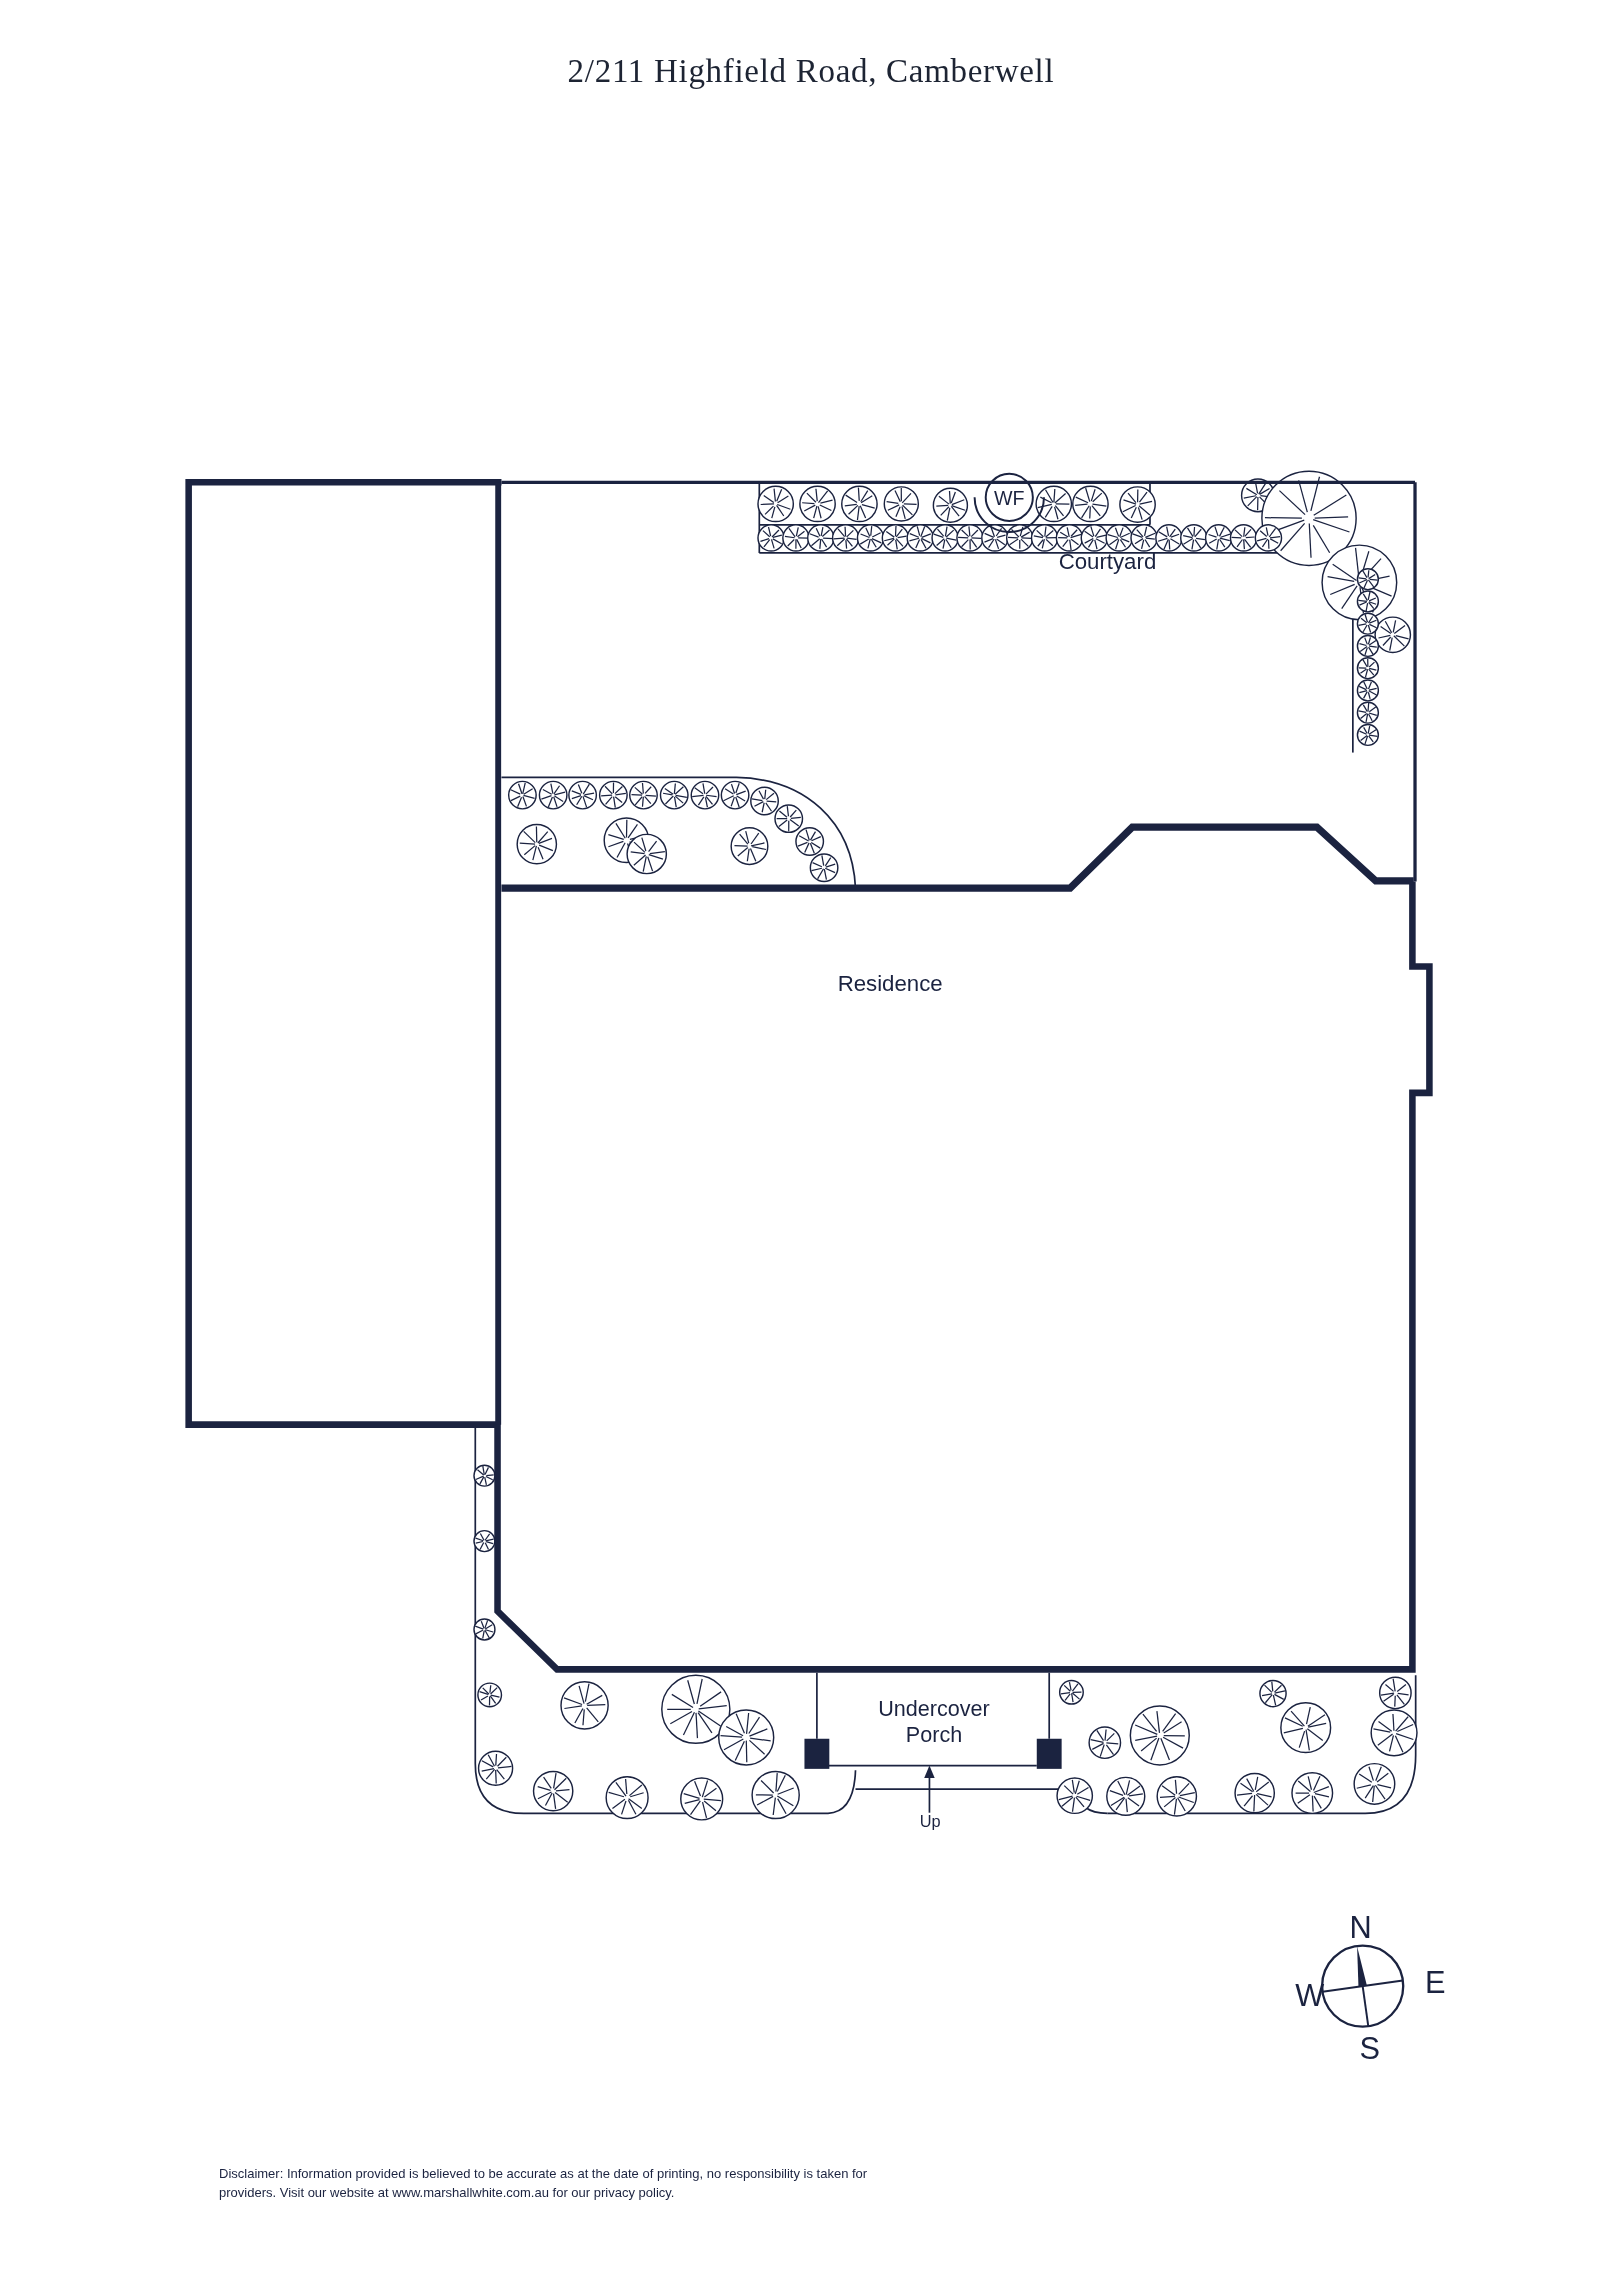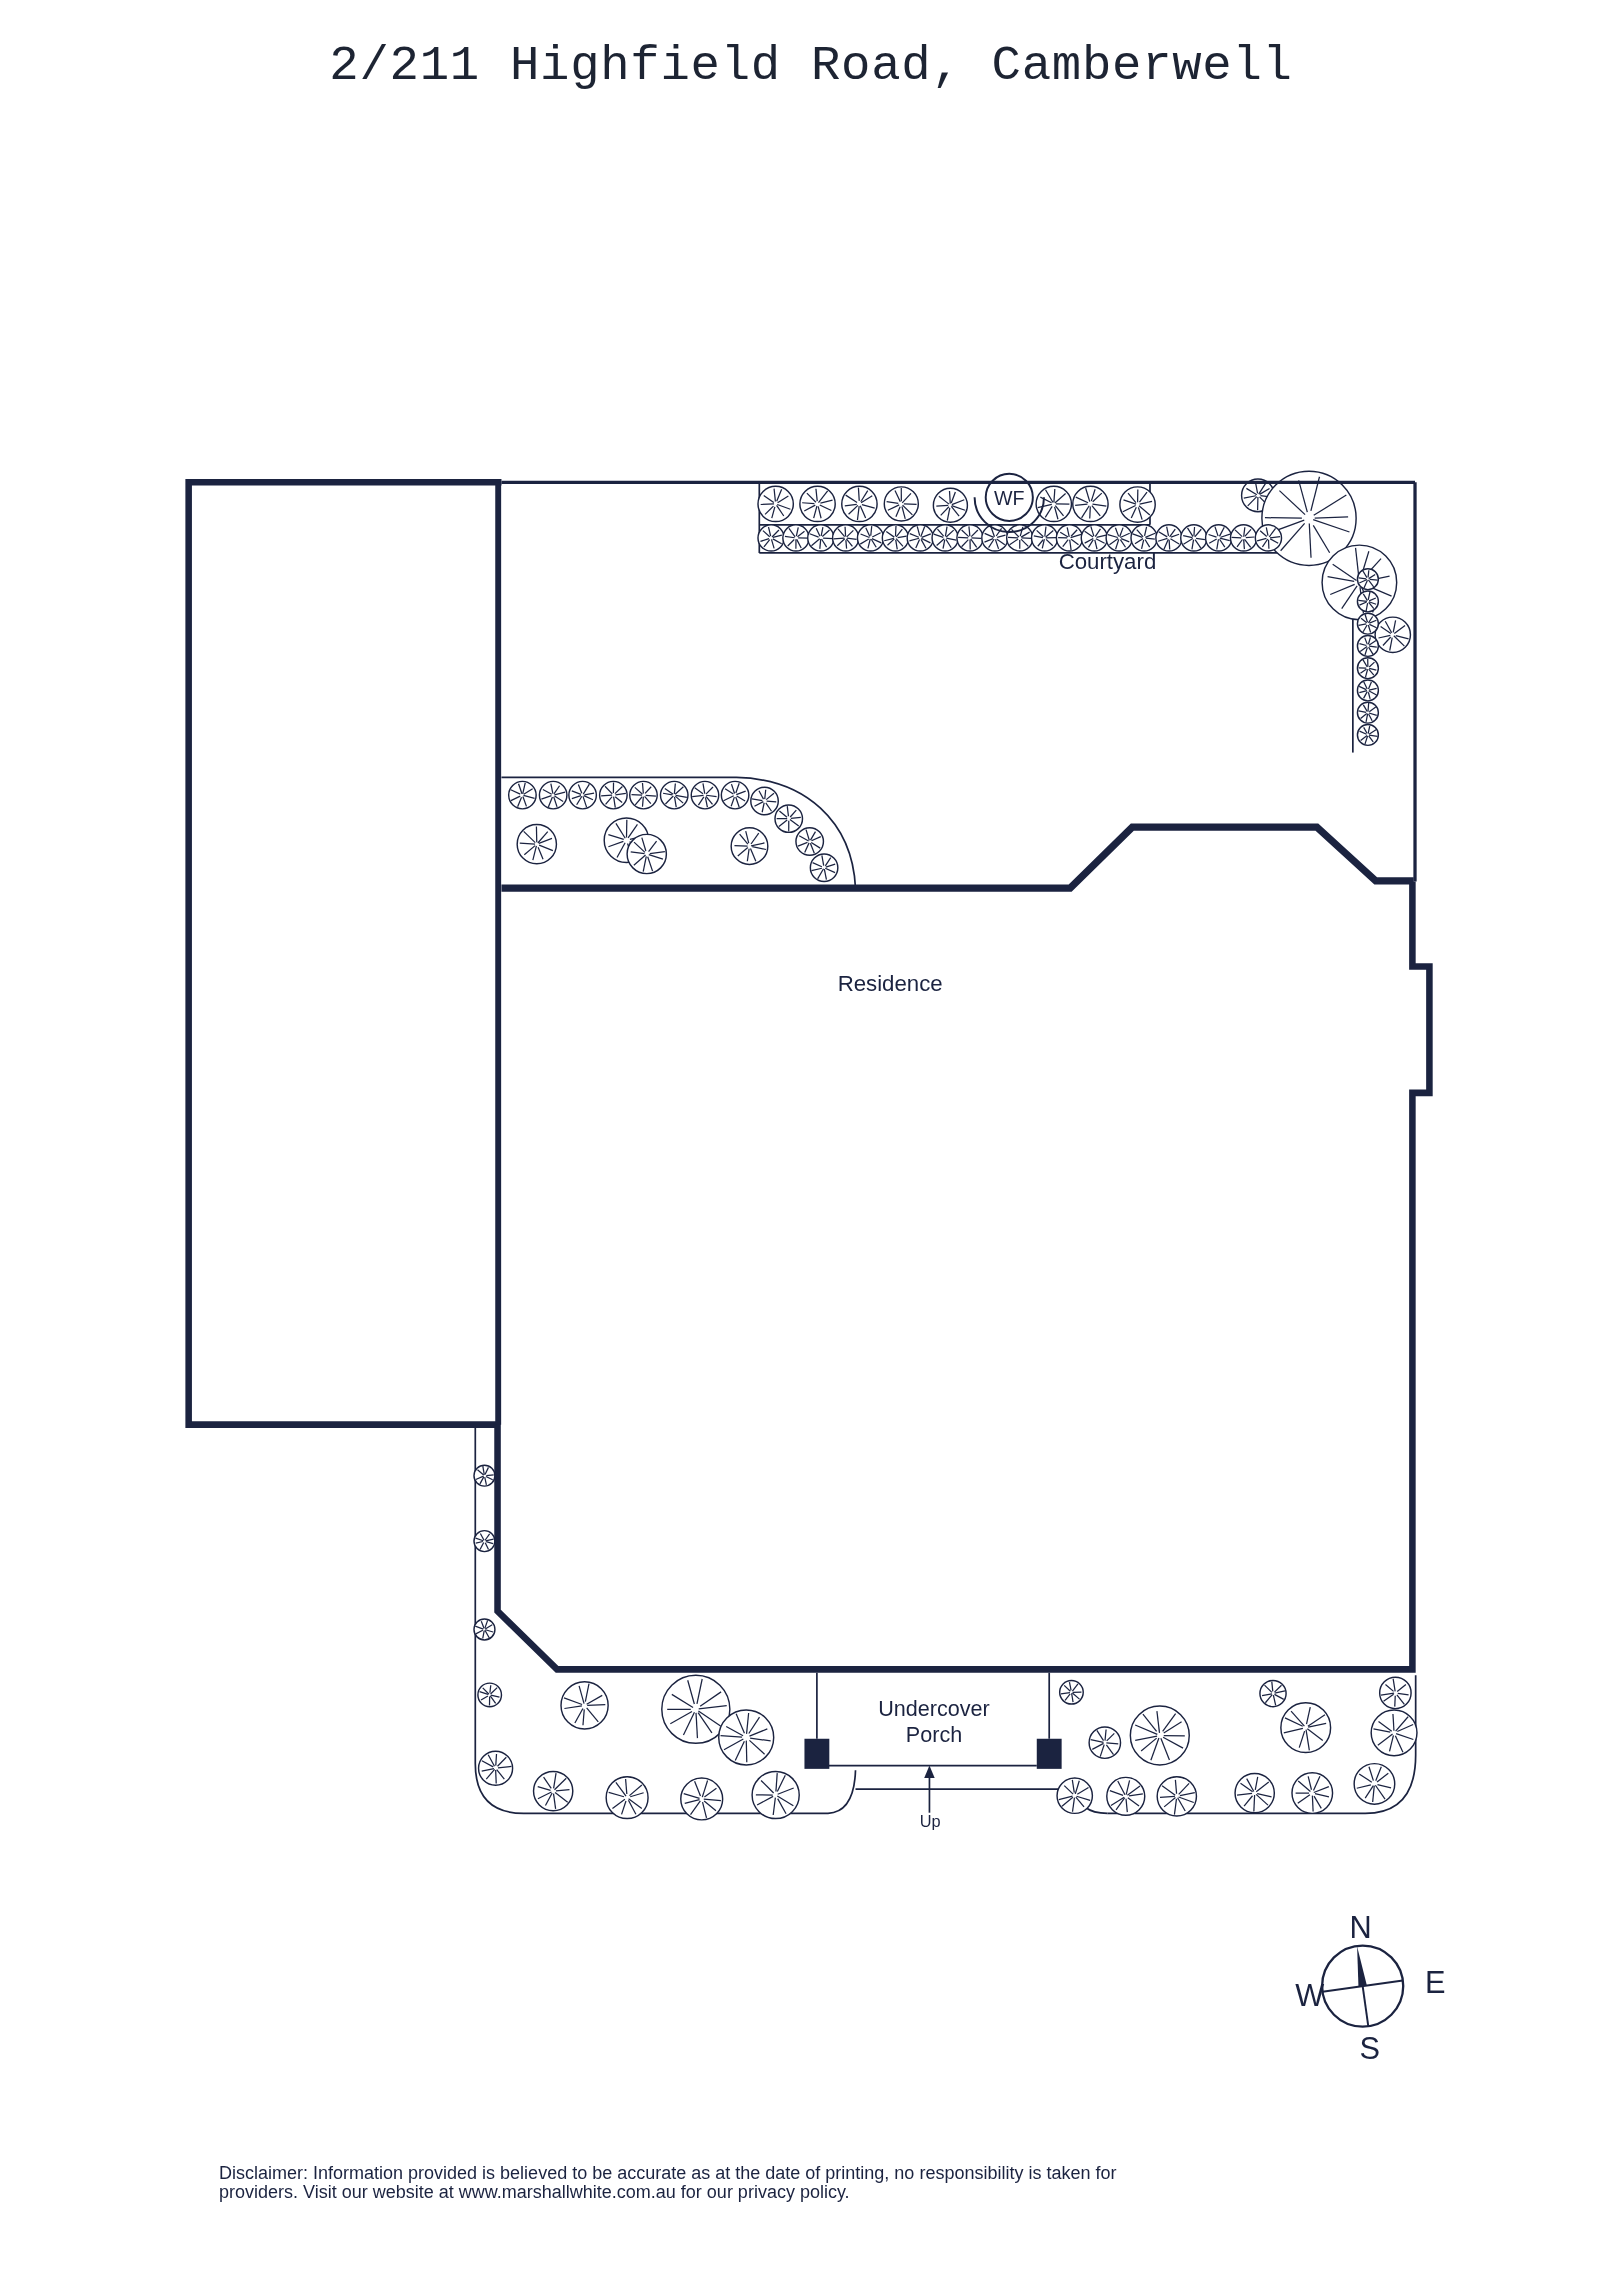--- a/index.html
+++ b/index.html
@@ -6,35 +6,35 @@
   .page{
     position:relative;
     width:1622px;height:2295px;
     background:#ffffff;
     font-family:"Liberation Sans", sans-serif;
     overflow:hidden;
   }
   .page-title{
     position:absolute;
     top:38px;left:0;right:0;
-    margin:0;
+    margin:15px;
     text-align:center;
-    font-family:Liberation Mono, monospace;
+    font-family:Liberation Serif, serif;
     font-weight:400;
-    font-size:49px;
+    font-size:33px;
     letter-spacing:0.7px;
     color:#1d2433;
   }
   .plan-wrap{position:absolute;top:0;left:0;width:1622px;height:2295px;}
   svg{display:block;}
   .disclaimer{
     position:absolute;
     left:219px;top:2164px;width:1198px;
     color:#1b2340;
-    font-size:18px;
+    font-size:13px;
     line-height:19px;
     letter-spacing:0px;
   }
   .disclaimer div{white-space:nowrap;}
 </style>
 </head>
 <body>
 
 <div class="page">
 

